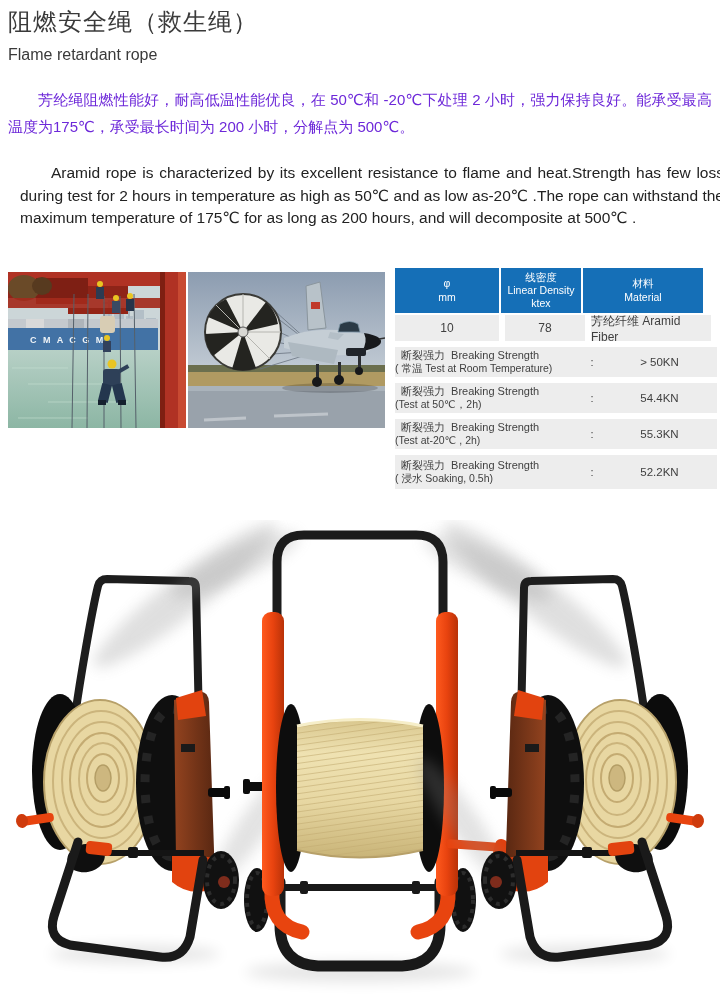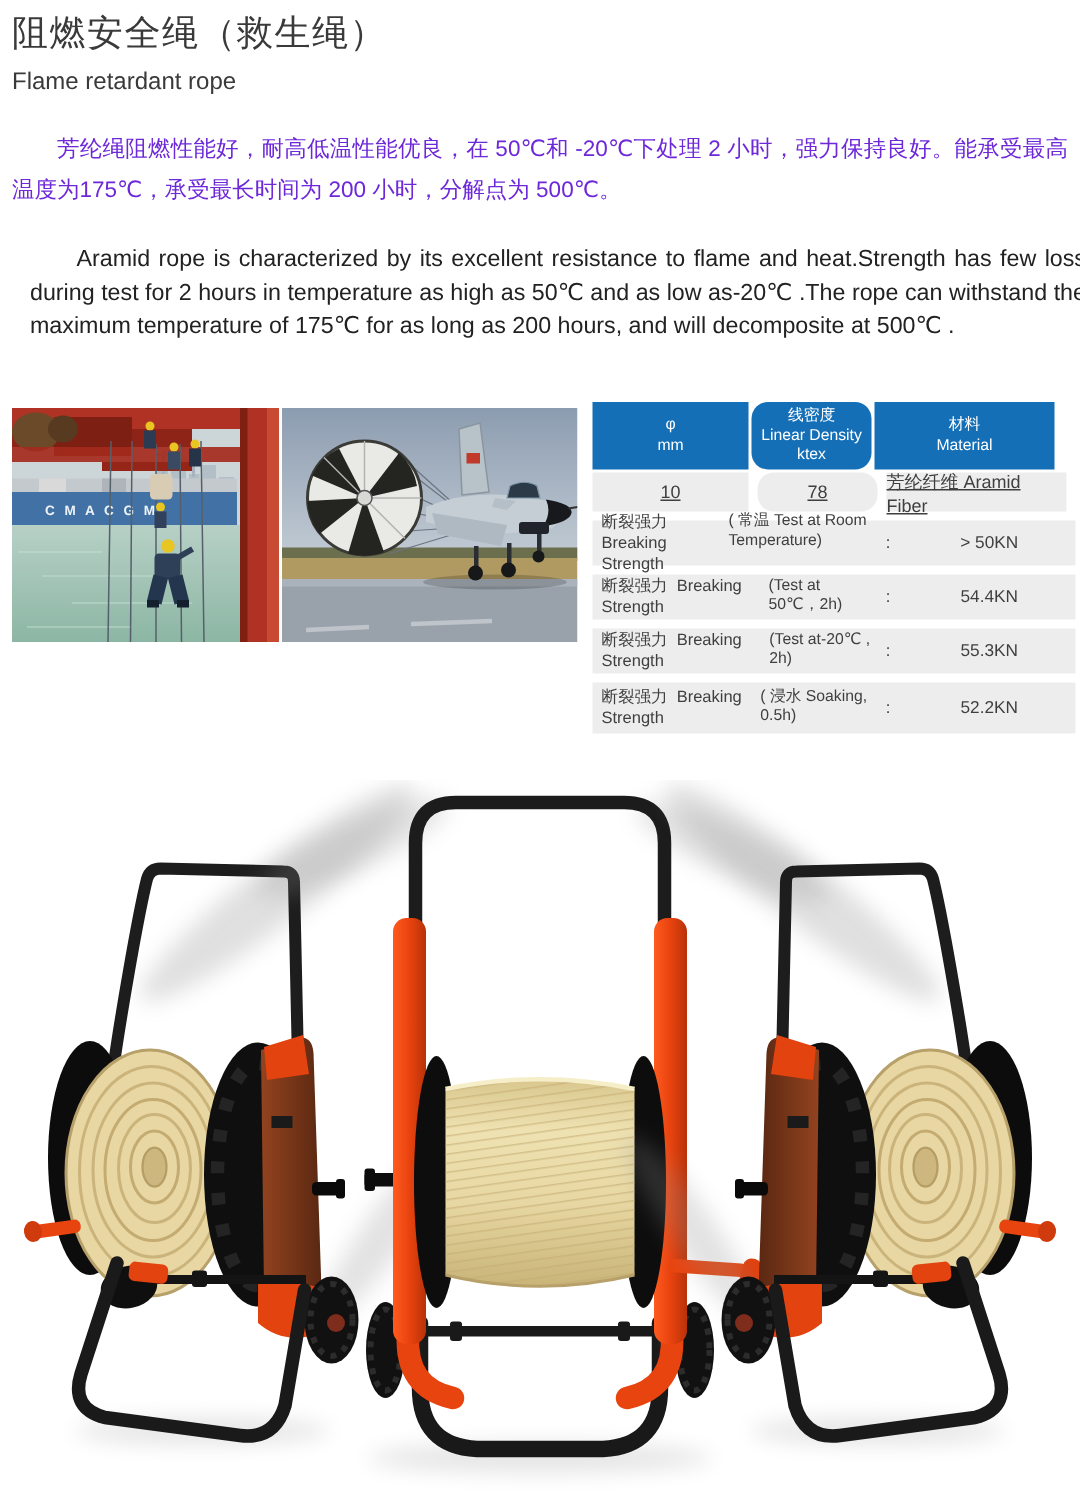--- a/index.html
+++ b/index.html
@@ -13,27 +13,27 @@
            color:#222;text-indent:2em;text-align:justify;}
   .photo{position:absolute;top:272px;height:156px;}
   .photo svg{display:block;width:100%;height:100%;}
   #photo-port{left:8px;width:178px;}
   #photo-jet{left:188px;width:197px;}
   
   .spec{position:absolute;left:395px;top:268px;width:322px;font-size:11px;color:#3f3f3f;}
   .sp-head{display:flex;gap:2px;}
   .sp-h{background:#156fb7;color:#fff;height:45px;display:flex;flex-direction:column;
         justify-content:center;text-align:center;line-height:1.25;font-size:10.5px;}
-  .c1{width:104px;} .c2{width:80px;border-radius:11px;} .c3{width:120px;}
-  .sp-row1{display:flex;gap:6px;margin-top:2px;text-decoration:underline;}
+  .c1{width:104px;} .c2{width:80px;} .c3{width:120px;}
+  .sp-row1{display:flex;gap:6px;margin-top:2px;}
   .sp-d{background:#ededed;height:26px;display:flex;align-items:center;justify-content:center;
         font-size:12px;}
   .sp-srow{background:#ededed;margin-top:6px;height:30px;display:flex;align-items:center;}
   .sp-srow.tall{height:34px;}
-  .sp-left{width:187px;display:flex;justify-content:center;line-height:1.3;}
+  .sp-left{width:187px;display:flex;flex-direction:column;justify-content:center;line-height:1.3;}
   .ln1{text-align:left;padding-left:6px;white-space:pre-wrap;font-size:11px;}
   .ln2{text-align:left;font-size:10.5px;}
   .sp-colon{width:20px;text-align:center;}
   .sp-val{width:115px;text-align:center;font-size:11.5px;}
   
   #product{position:absolute;left:0;top:520px;width:720px;height:475px;}
   #product svg{display:block;width:100%;height:100%;}
 </style>
 </head>
 <body>

